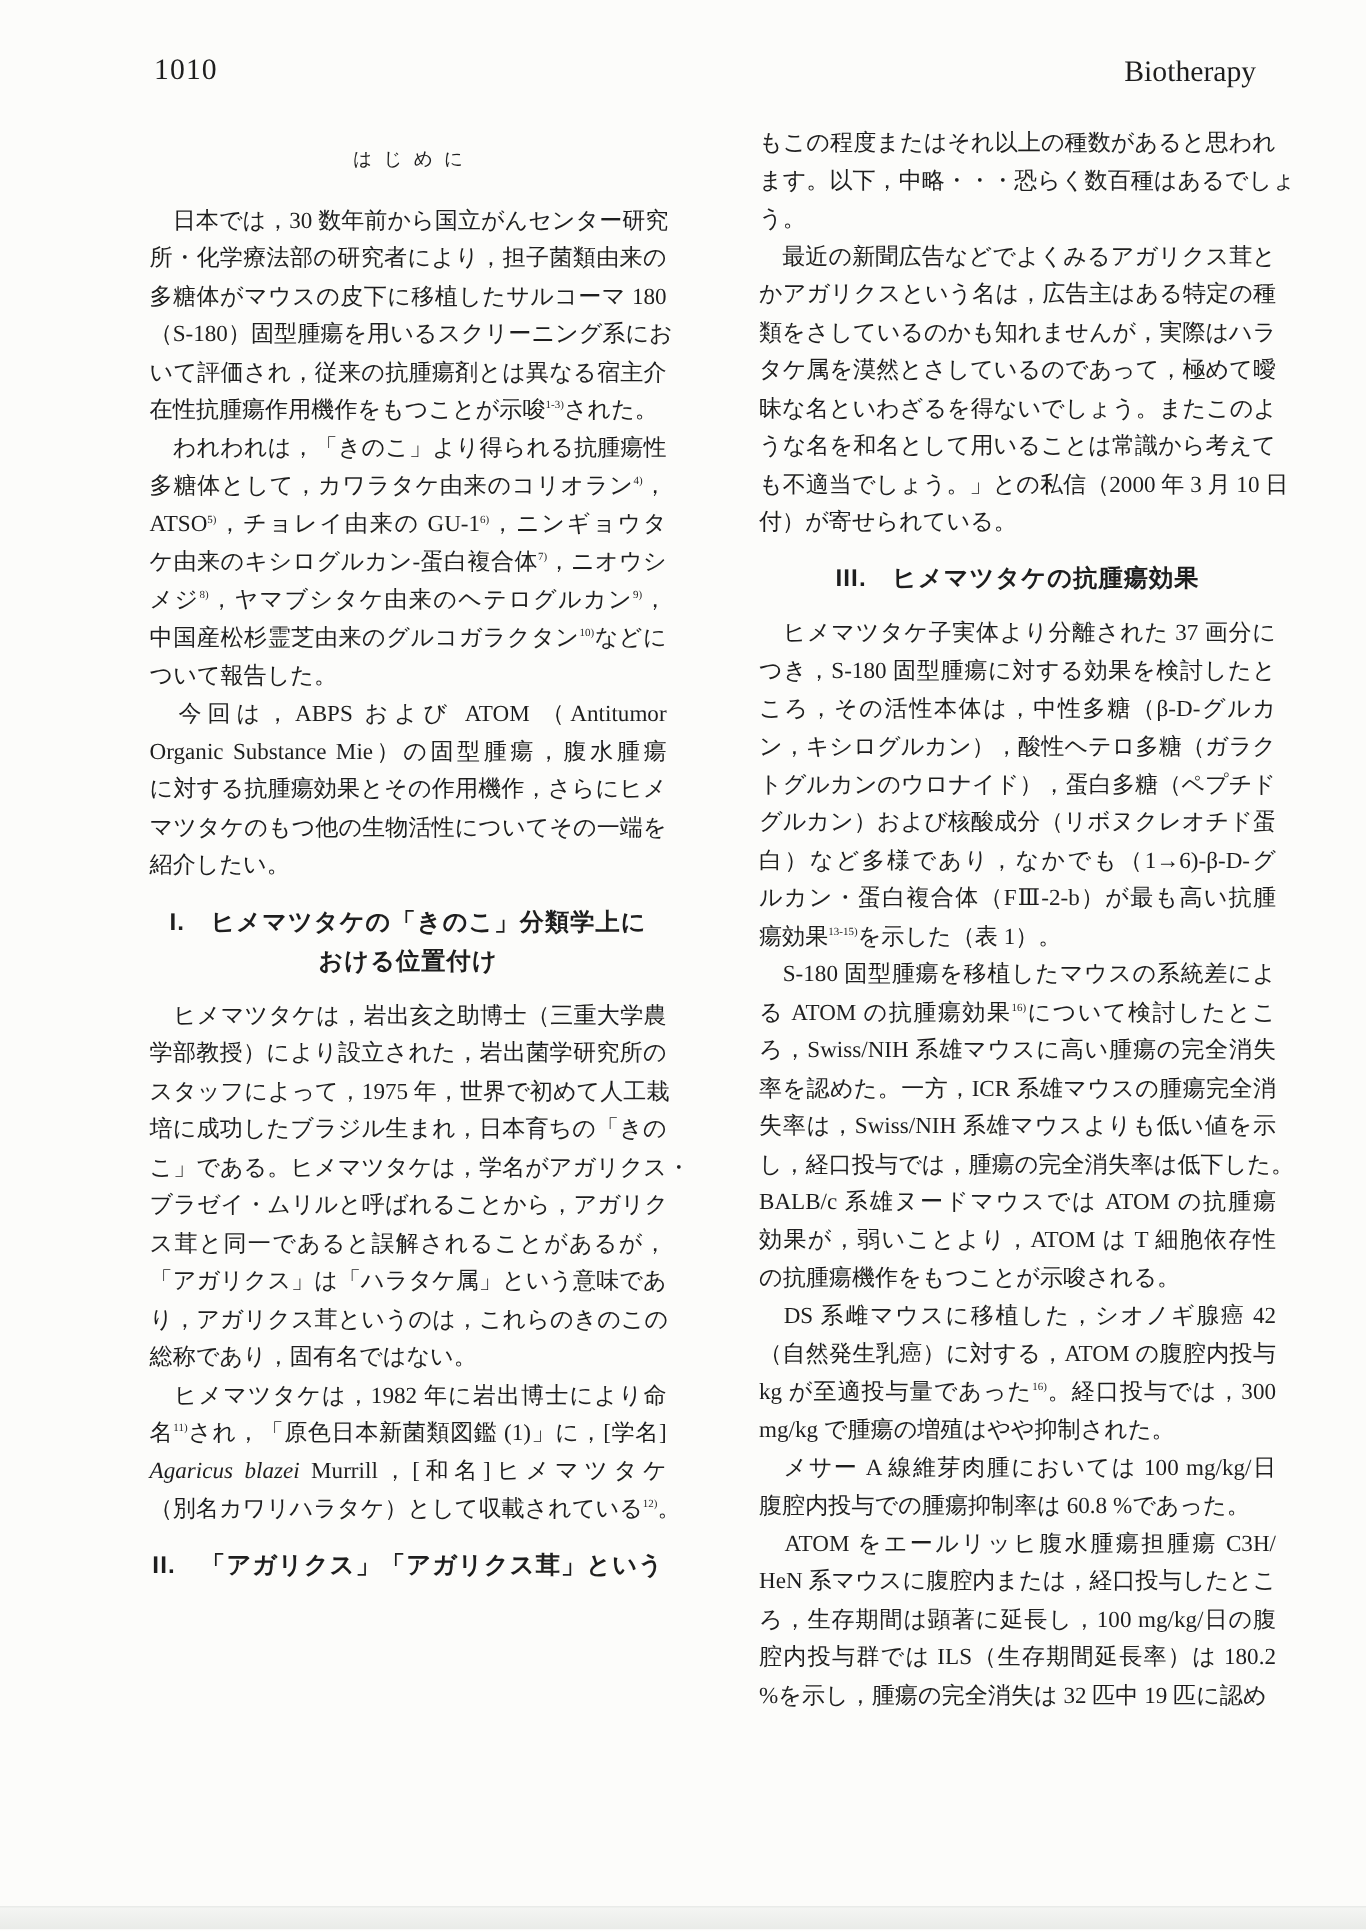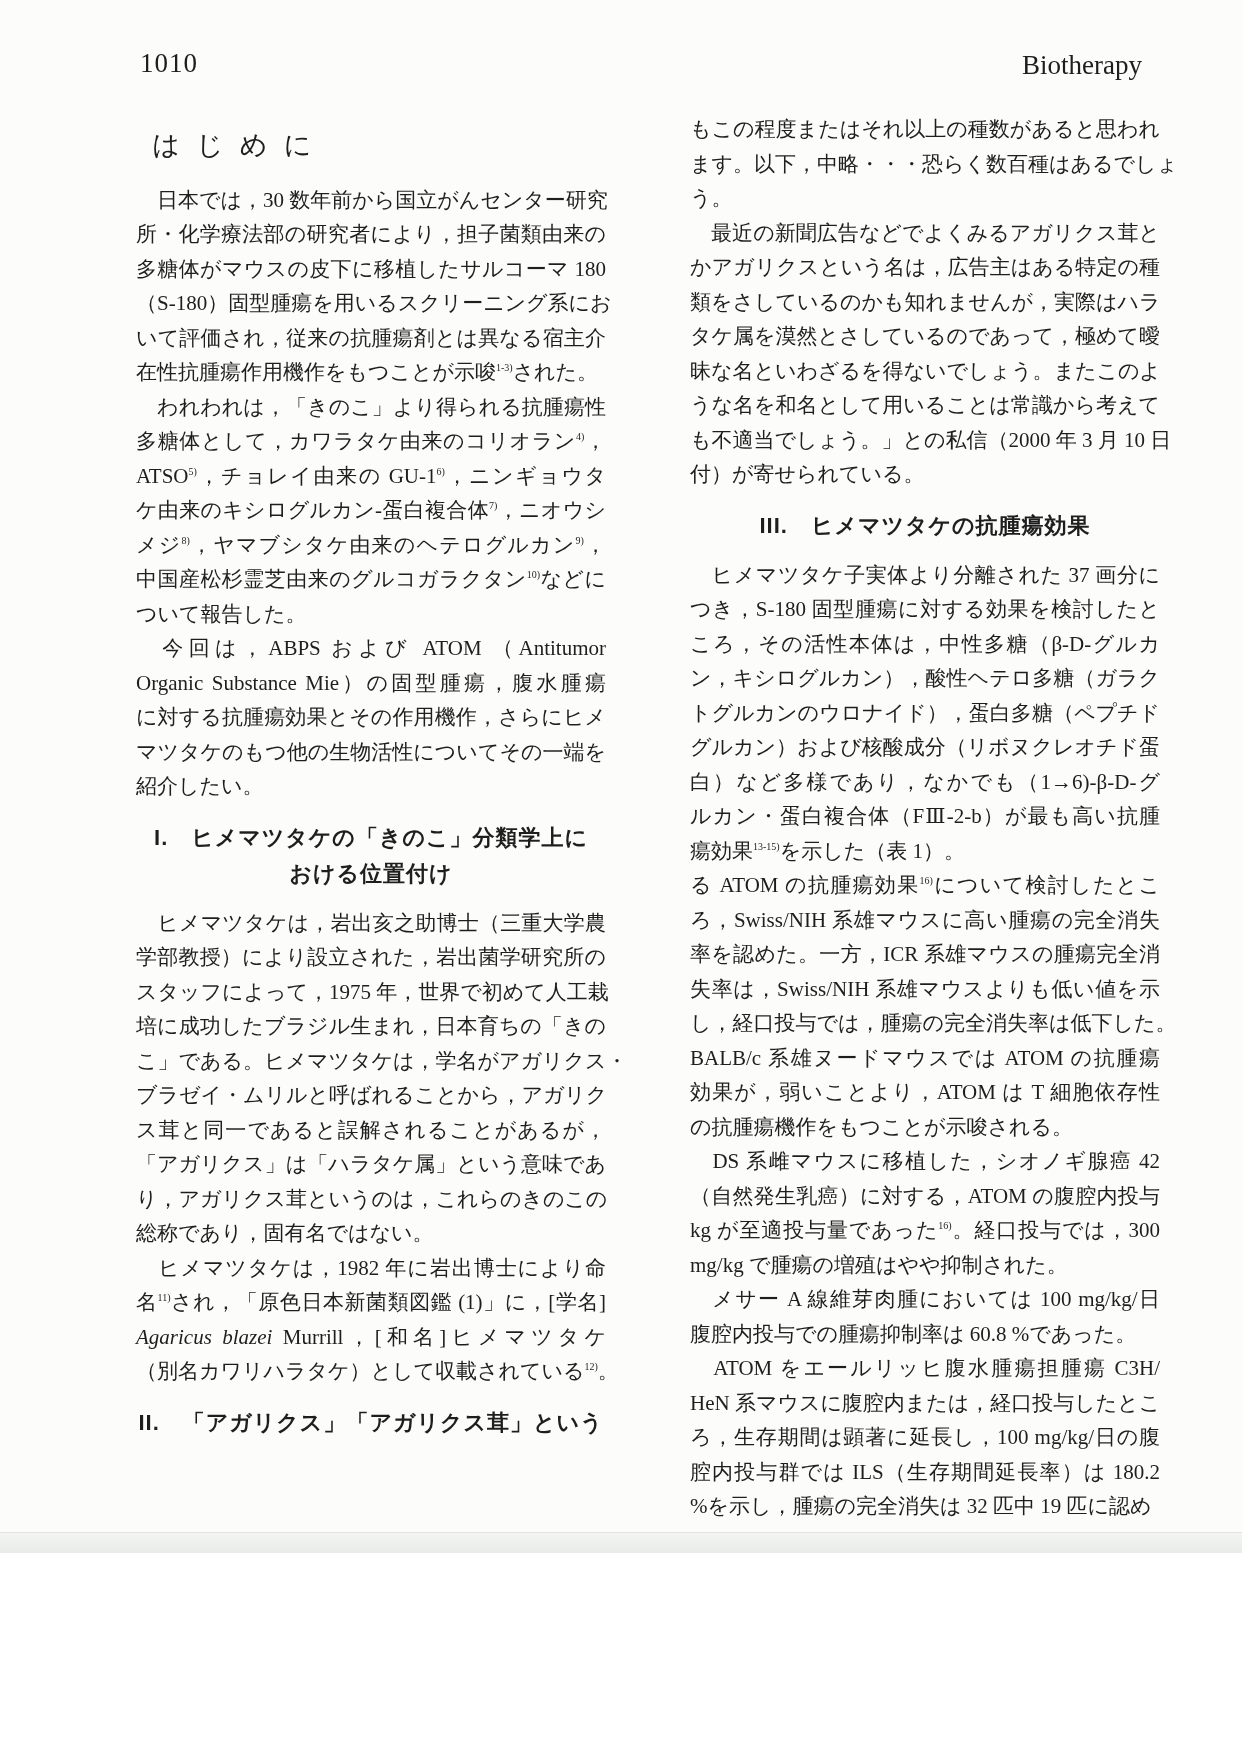--- a/index.html
+++ b/index.html
@@ -1,18 +1,18 @@
 <!DOCTYPE html>
 <html><head>
 <meta charset="utf-8">
 <style>
   html,body { margin:0; padding:0; }
   body { width:1242px; height:1755px; background:#ffffff; }
   .sheet {
-    position:relative; width:1242px; height:1553px; overflow:hidden;
+    position:relative; width:1242px; height:1754px; overflow:hidden;
     background:#fcfcfa;
     color:#1e1e1e;
     font-family:"Liberation Serif","DejaVu Serif",serif;
   }
   .page-number {
     position:absolute; left:140px; top:48px;
     font-size:27px; letter-spacing:1px;
   }
   .journal-title {
     position:absolute; right:100px; top:50px;
@@ -21,22 +21,22 @@
   .col {
     position:absolute; width:470px;
     font-size:21px; line-height:34.5px;
   }
   .col-left  { left:136px; top:122px; }
   .col-right { left:646px; top:112px;margin-left:44px; }
   .line { white-space:nowrap; min-height:34.5px; }
   .para .line.fill { text-align:justify; text-align-last:justify; }
   .h-main {
     font-family:"Liberation Sans","DejaVu Sans",sans-serif;
-    font-size:27px; font-weight:500; letter-spacing:0.6em; text-indent:0.6em;
-    text-align:left; margin:6px 0 20px;
+    font-size:17px; font-weight:500; letter-spacing:0.6em; text-indent:0.6em;
+    text-align:center; margin:6px 0 20px;
   }
   .h-section {
     font-family:Liberation Sans, sans-serif;
     font-size:22px; font-weight:700; letter-spacing:1px;
     text-align:center; line-height:36px; margin:16px 0 14px;
   }
   .h-section .line { white-space:nowrap; min-height:36px; }
   sup { font-size:10px; vertical-align:super; line-height:0; }
   .scan-edge {
     position:absolute; left:0; right:0; bottom:0; height:20px;
@@ -129,20 +129,21 @@
         <div class="line fill">つき，S-180 固型腫瘍に対する効果を検討したと</div>
         <div class="line fill">ころ，その活性本体は，中性多糖（β-D-グルカ</div>
         <div class="line fill">ン，キシログルカン），酸性ヘテロ多糖（ガラク</div>
         <div class="line fill">トグルカンのウロナイド），蛋白多糖（ペプチド</div>
         <div class="line fill">グルカン）および核酸成分（リボヌクレオチド蛋</div>
         <div class="line fill">白）など多様であり，なかでも（1→6)-β-D-グ</div>
         <div class="line fill">ルカン・蛋白複合体（FⅢ-2-b）が最も高い抗腫</div>
         <div class="line"><span>瘍効果</span><sup>13-15)</sup><span>を示した（表 1）。</span></div>
       </div>
       <div class="para">
+        <div class="line fill">　S-180 固型腫瘍を移植したマウスの系統差によ</div>
         <div class="line fill"><span>る ATOM の抗腫瘍効果</span><sup>16)</sup><span>について検討したとこ</span></div>
         <div class="line fill">ろ，Swiss/NIH 系雄マウスに高い腫瘍の完全消失</div>
         <div class="line fill">率を認めた。一方，ICR 系雄マウスの腫瘍完全消</div>
         <div class="line fill">失率は，Swiss/NIH 系雄マウスよりも低い値を示</div>
         <div class="line fill">し，経口投与では，腫瘍の完全消失率は低下した。</div>
         <div class="line fill">BALB/c 系雄ヌードマウスでは ATOM の抗腫瘍</div>
         <div class="line fill">効果が，弱いことより，ATOM は T 細胞依存性</div>
         <div class="line">の抗腫瘍機作をもつことが示唆される。</div>
       </div>
       <div class="para">

